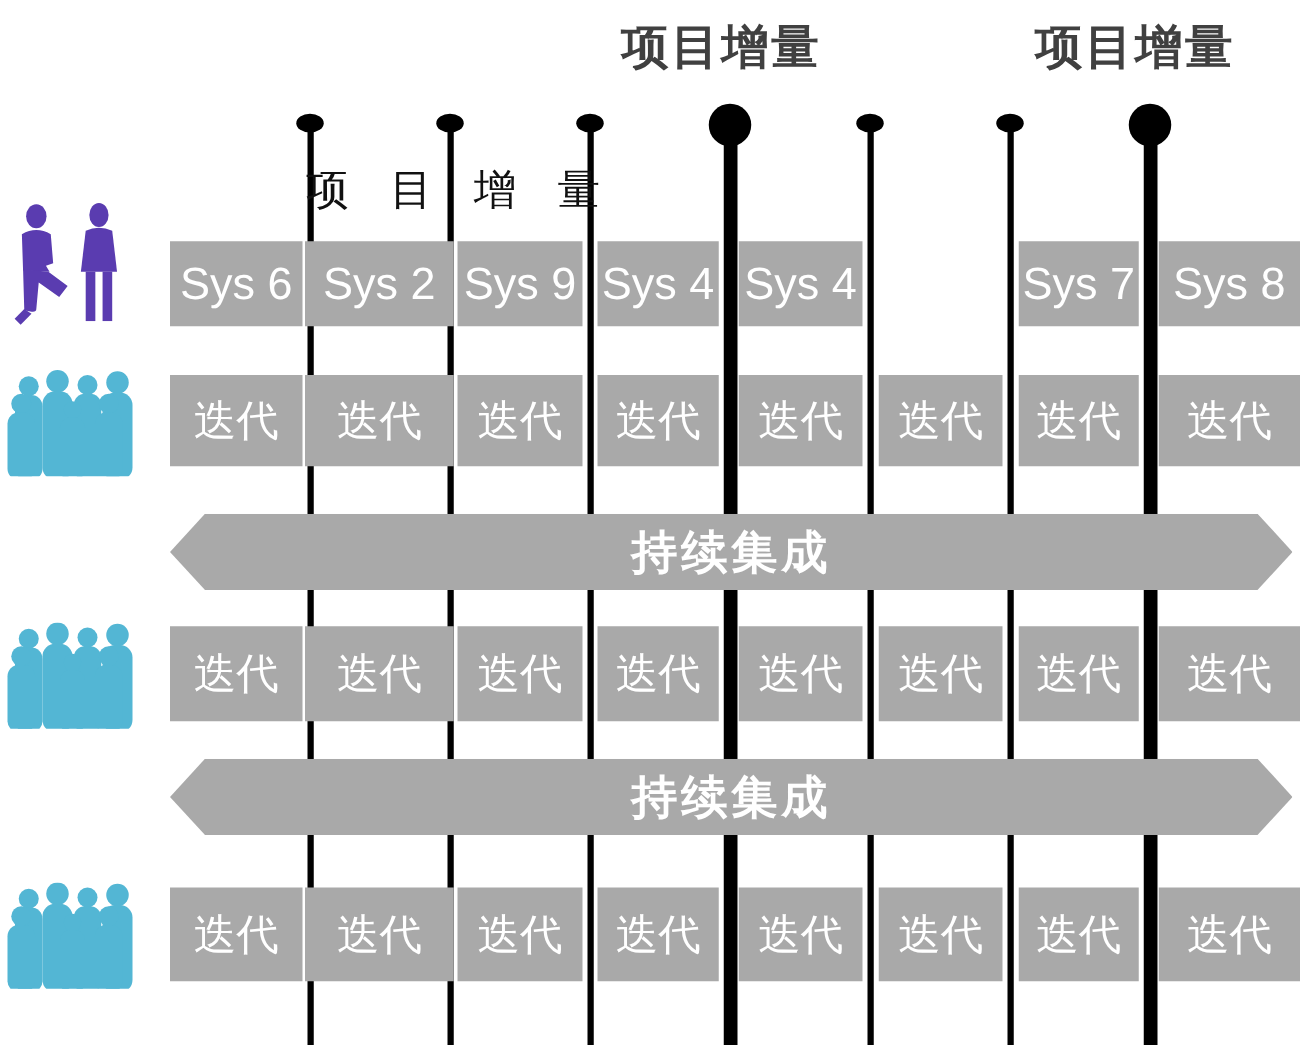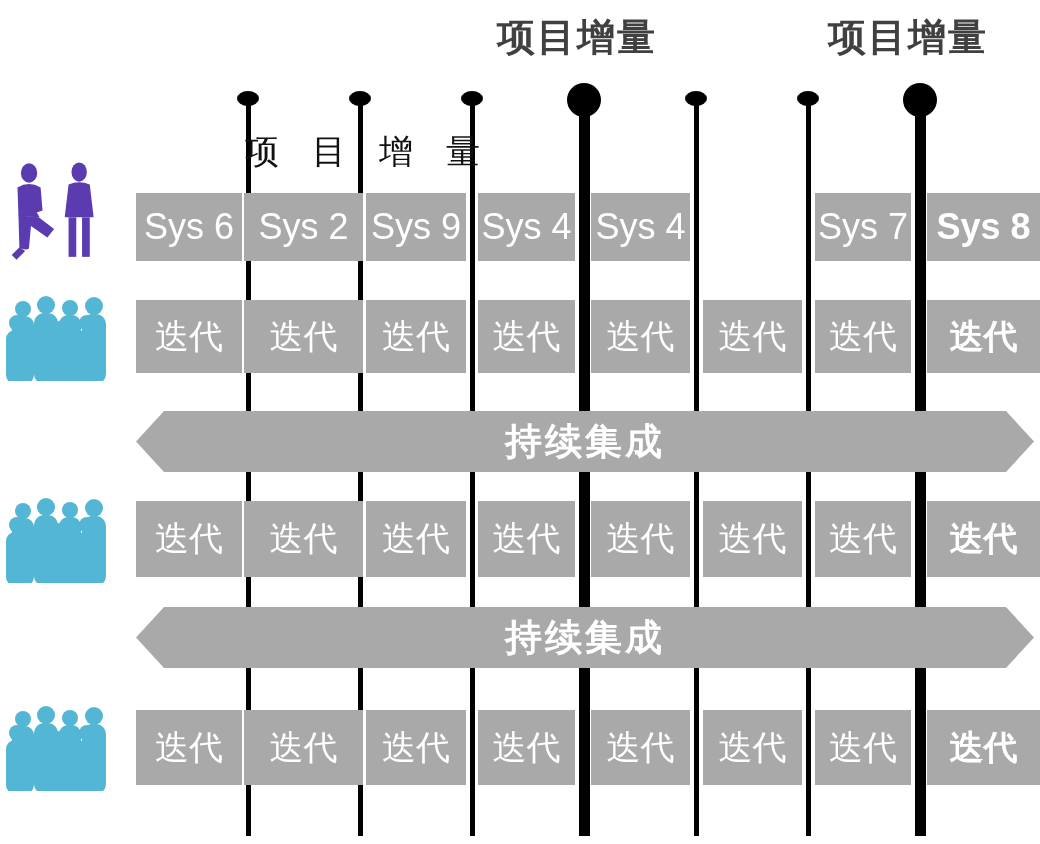--- a/index.html
+++ b/index.html
@@ -30,21 +30,21 @@
     letter-spacing:33px;white-space:nowrap;z-index:4;
   }
   
   .cell{
     position:absolute;background:#A9A9A9;color:#fff;z-index:2;
     display:flex;align-items:center;justify-content:center;white-space:nowrap;
   }
   .c0{left:136px;width:106px;} .c1{left:244px;width:119px;}
   .c2{left:366px;width:100px;} .c3{left:478px;width:97px;}
   .c4{left:591px;width:99px;}  .c5{left:703px;width:99px;}
-  .c6{left:815px;width:96px;}  .c7{left:927px;width:113px;font-weight:bold;}
+  .c6{left:815px;width:96px;}  .c7{left:927px;width:113px;}
   .r-sys{top:193px;height:68px;font-size:36px;}
   .r-it1{top:300px;height:73px;font-size:34px;}
   .r-it2{top:501px;height:76px;font-size:34px;}
   .r-it3{top:710px;height:75px;font-size:34px;}
   
   .banner{
     position:absolute;left:136px;width:898px;height:61px;background:#A9A9A9;z-index:2;
     display:flex;align-items:center;justify-content:center;
     color:#fff;font-size:37px;font-weight:bold;letter-spacing:3px;
     clip-path:polygon(0 50%,28px 0,calc(100% - 28px) 0,100% 50%,calc(100% - 28px) 100%,28px 100%);

